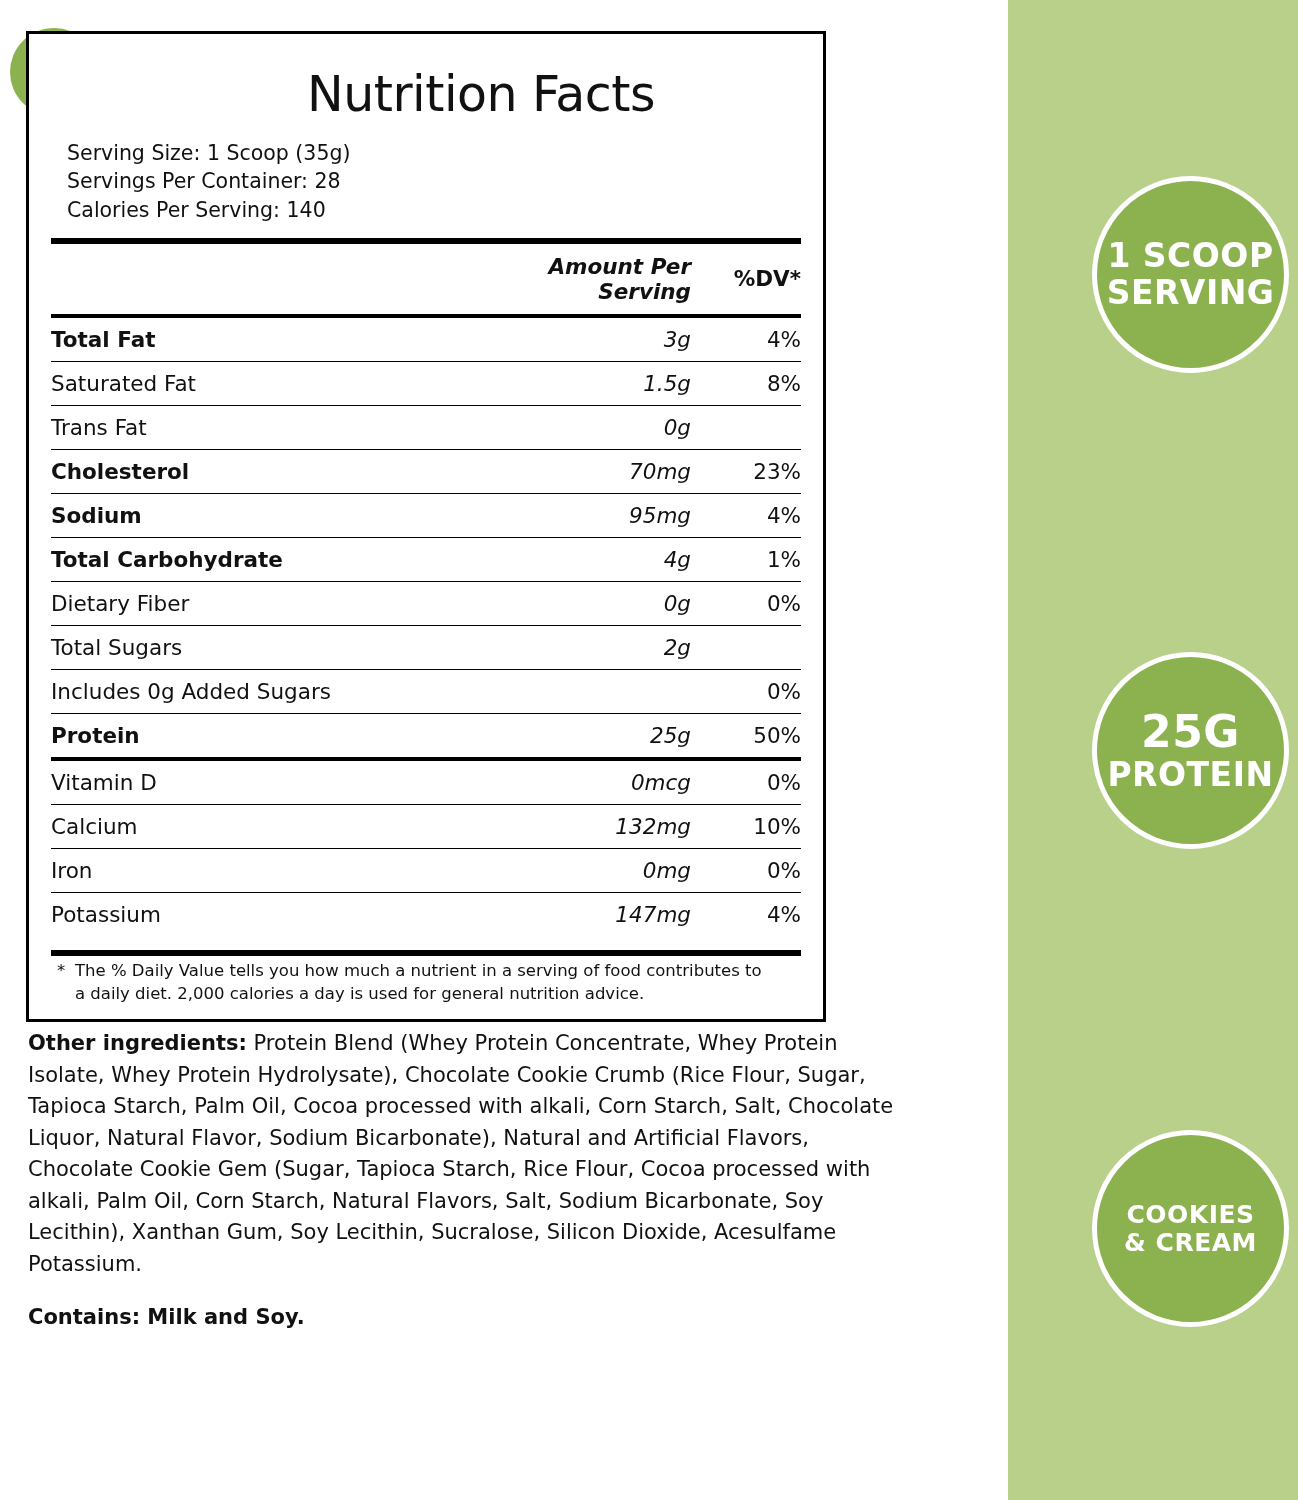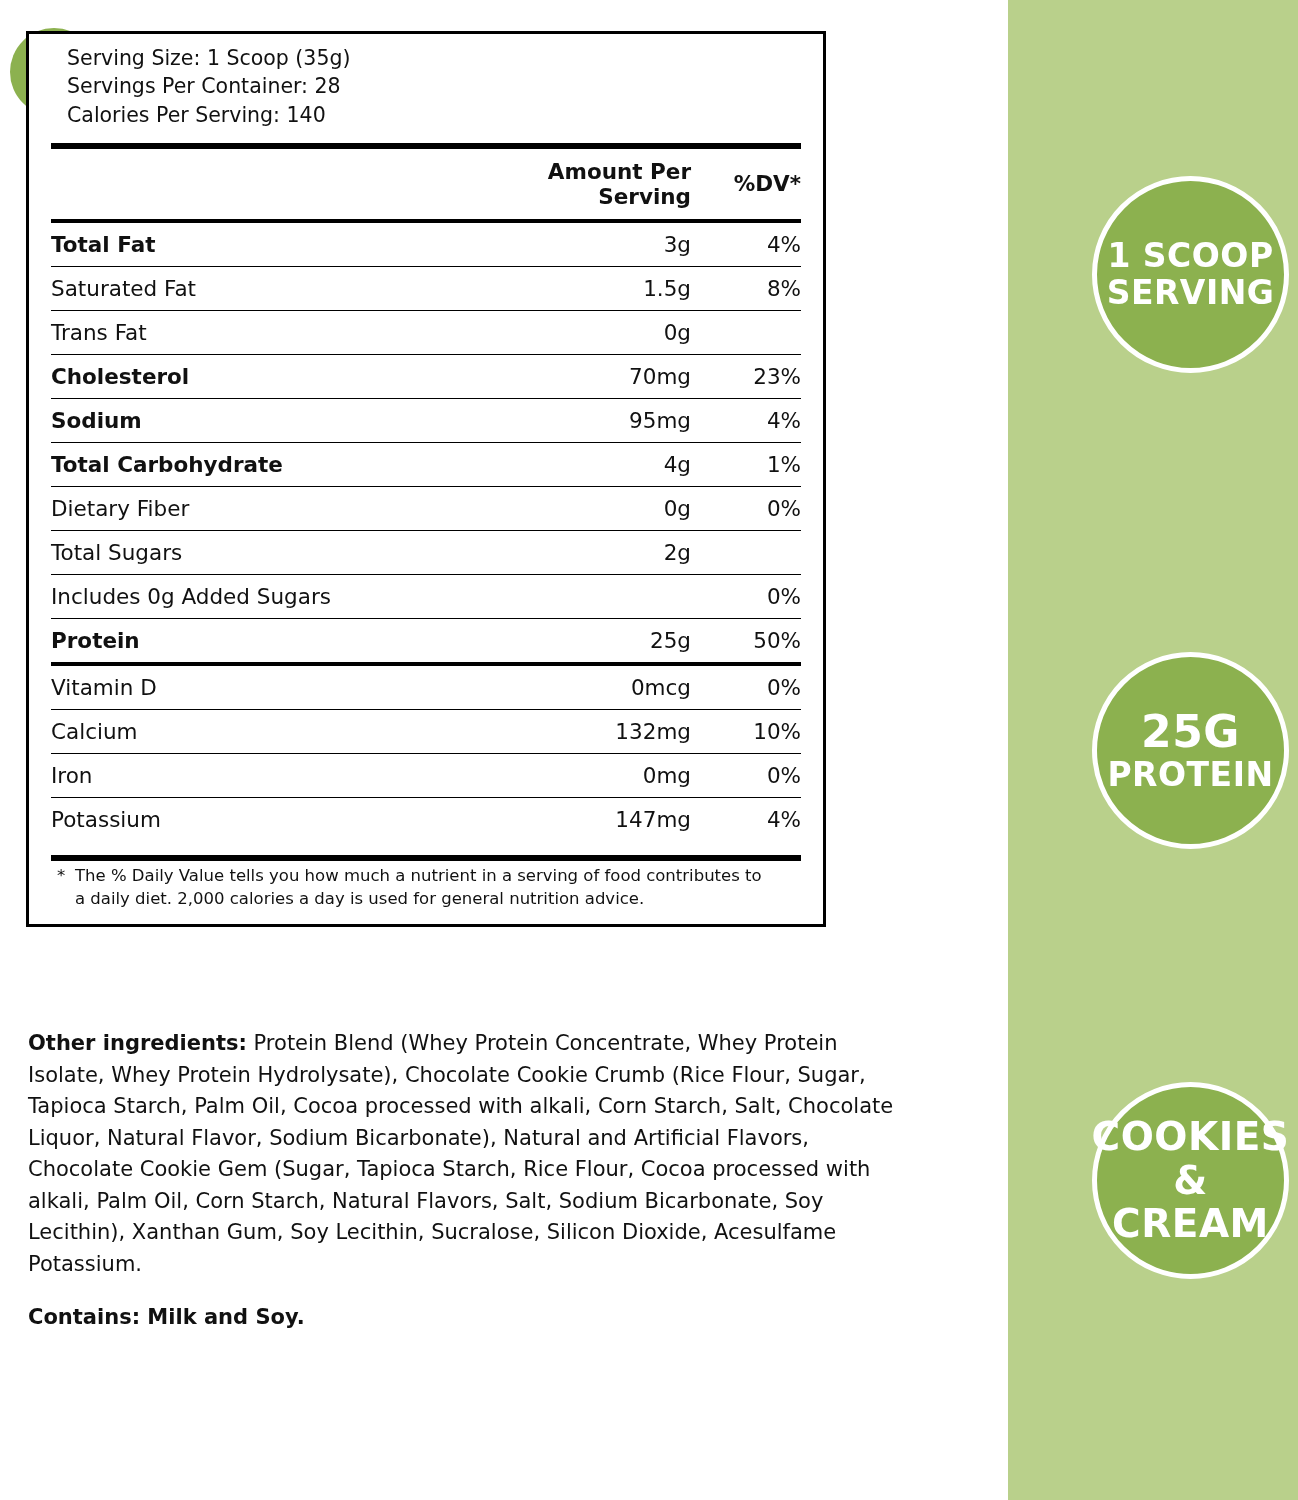--- a/index.html
+++ b/index.html
@@ -36,21 +36,21 @@
     text-align:center;
     font-weight:bold;
     letter-spacing:0.5px;
     line-height:1.12;
   }
   .badge span { display:block; }
   .badge.b1 { left:84px; top:176px; font-size:33px; }
   .badge.b2 { left:84px; top:652px; }
   .badge.b2 .big { font-size:44px; }
   .badge.b2 .small { font-size:33px; }
-  .badge.b3 { left:84px; top:1082px; font-size:39px; }
+  .badge.b3 { left:84px; top:1130px; font-size:25px; }
 
   
   .leaf-logo {
     position:absolute;
     left:10px; top:28px;
     width:88px; height:88px;
     border-radius:50%;
     background:#8cb14f;
     display:flex;
     align-items:center;
@@ -90,21 +90,21 @@
     font-size:21.5px;
     color:#111;
   }
   table.nf td { padding:9px 0 9px 0; vertical-align:middle; }
   table.nf tr.hdr td {
     font-weight:bold;
     padding-bottom:10px;
     padding-top:10px;
   }
   td.nm { text-align:left; }
-  td.amt { text-align:right; width:200px; padding-right:8px; }
+  td.amt { text-align:right; width:200px; padding-right:8px;font-style:italic; }
   td.dv  { text-align:right; width:110px; padding-right:22px; }
   .bold { font-weight:bold; }
   .ind1 { padding-left:52px; }
   .ind2 { padding-left:92px; }
   .row-line td { border-top:1.5px solid #000; }
   .row-line-med td { border-top:4px solid #000; }
   .footnote {
     font-size:16.5px;
     line-height:1.4;
     color:#111;
@@ -148,20 +148,21 @@
 
   <div class="leaf-logo">
     <svg width="56" height="56" viewBox="0 0 56 56" aria-hidden="true">
       <path d="M28 50 L28 26" stroke="#ffffff" stroke-width="4" stroke-linecap="round" fill="none"></path>
       <path d="M28 30 C28 16, 38 8, 50 7 C50 22, 40 31, 28 30 Z" fill="#ffffff"></path>
       <path d="M27 34 C27 24, 19 17, 9 16 C9 28, 17 35, 27 34 Z" fill="#ffffff"></path>
     </svg>
   </div>
 
   <div class="nutrition-box">
+    <div class="nf-title">Nutrition Facts</div>
 
     <div class="serving-lines">
       <div>Serving Size: 1 Scoop (35g)</div>
       <div>Servings Per Container: 28</div>
       <div>Calories Per Serving: 140</div>
     </div>
 
     <div class="rule-thick"></div>
 
     <table class="nf">

